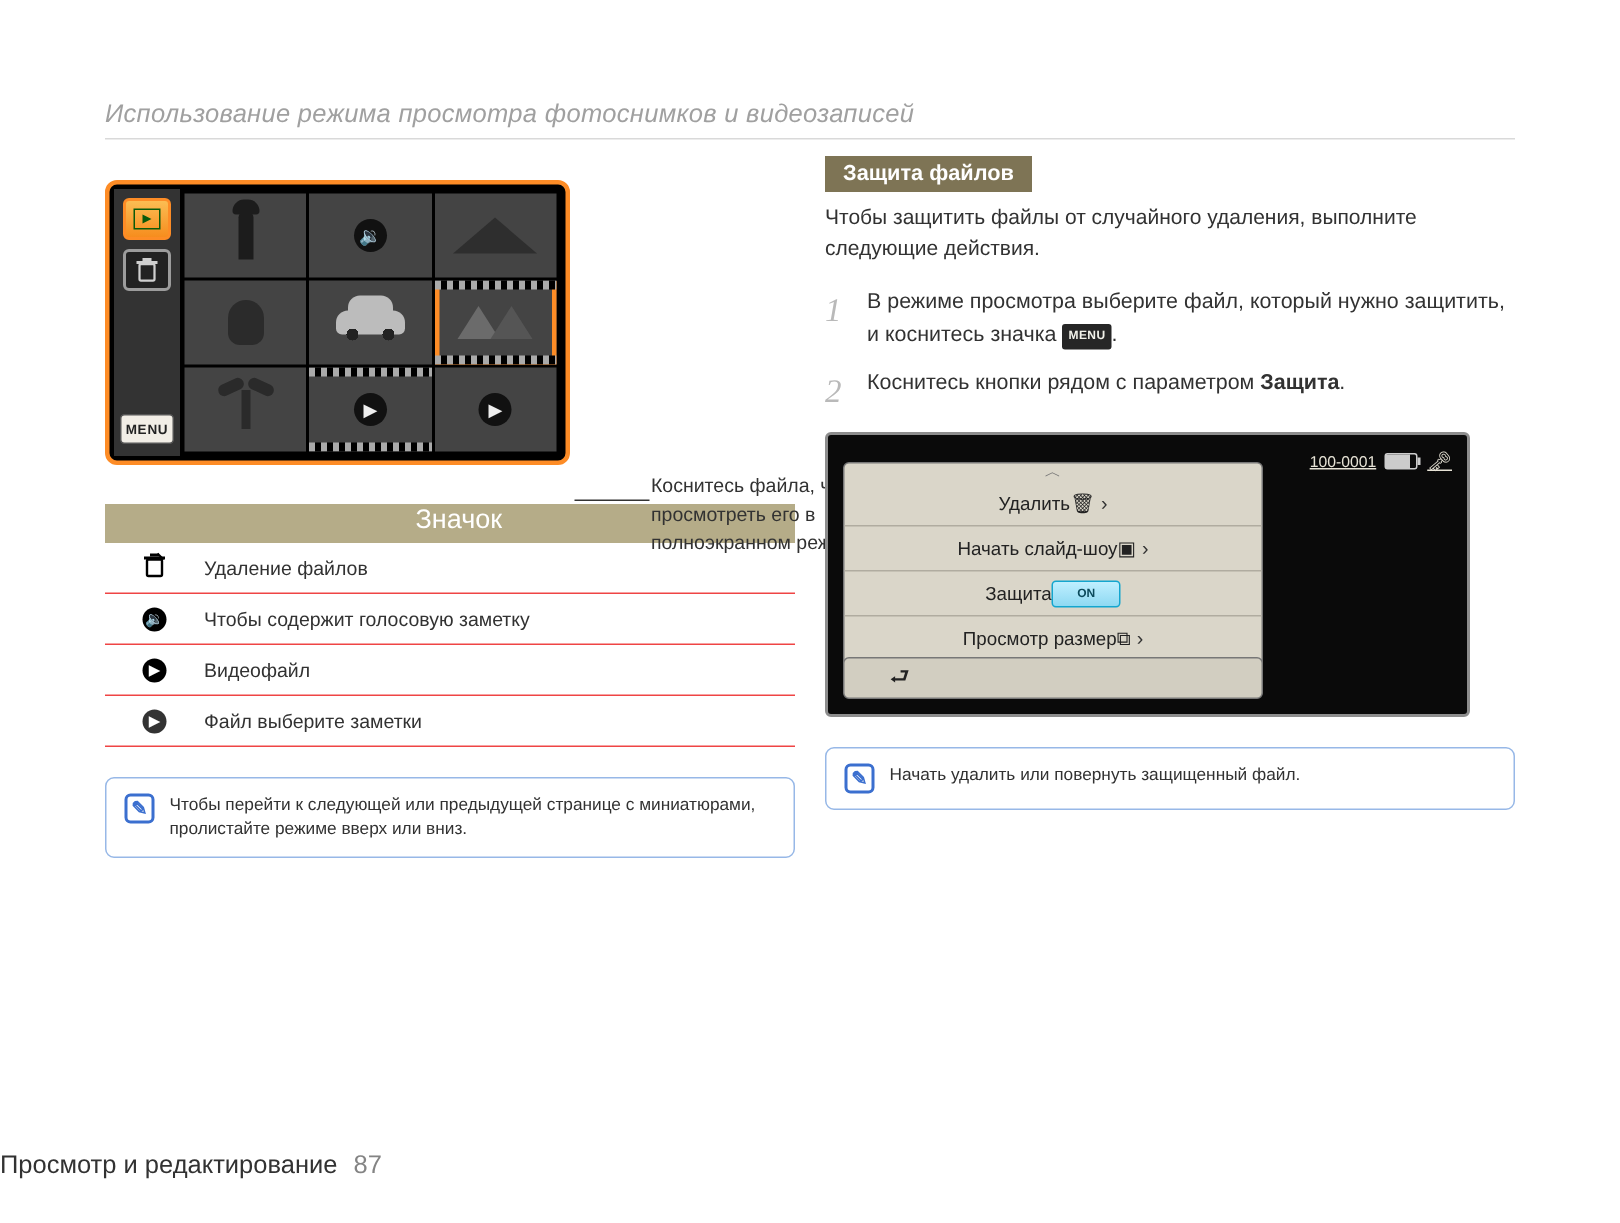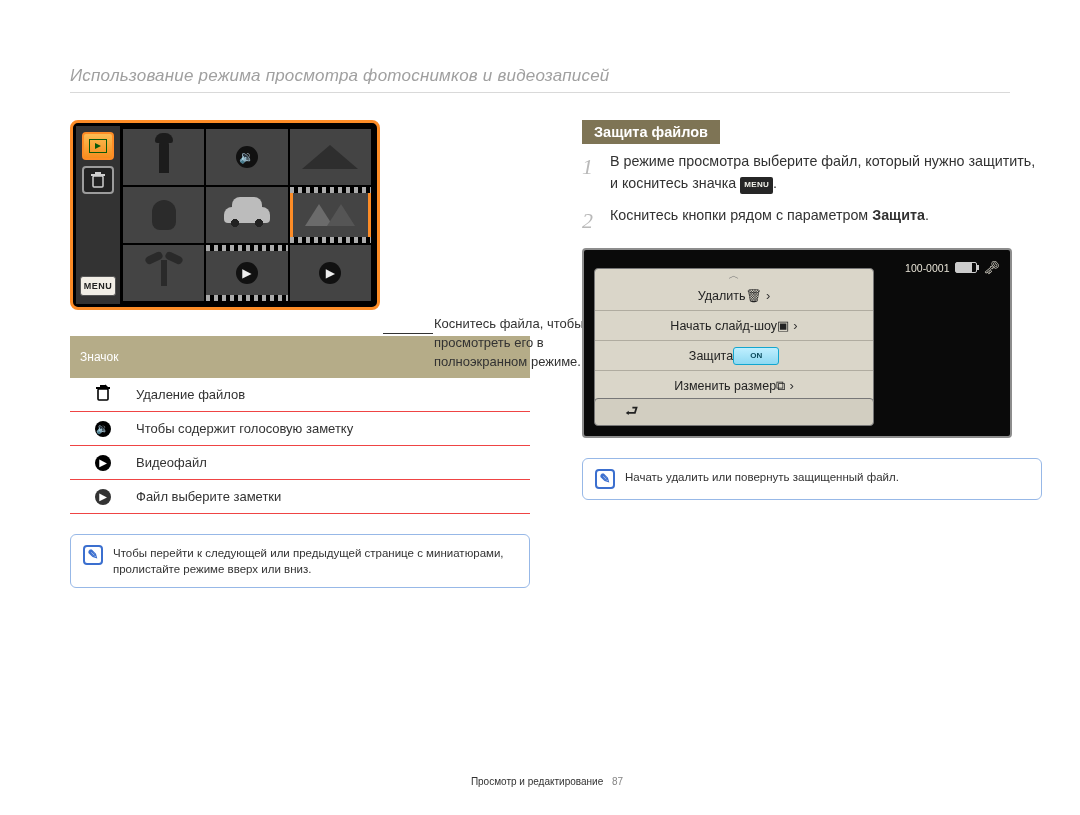--- a/index.html
+++ b/index.html
@@ -20,21 +20,21 @@
     color: #a0a0a0;
     font-style: italic;
     letter-spacing: 0.2px;
   }
   .hr {
     position: absolute;
     left: 70px; right: 70px; top: 92px;
     border-top: 1px solid #d9d9d9;
   }
   .col-left { position: absolute; left: 70px; top: 120px; width: 460px; }
-  .col-right { position: absolute; left: 550px; top: 120px; width: 460px; margin-left: 32px; }
+  .col-right { position: absolute; left: 550px; top: 104px; width: 460px; }
 
   
   .cam-wrap { position: relative; width: 310px; height: 190px; }
   .cam-frame {
     position: absolute; inset: 0;
     border: 3px solid #fd8c26;
     border-radius: 8px;
     background: #000;
     overflow: hidden;
   }
@@ -99,22 +99,22 @@
     position: absolute; left: 364px; top: 195px; width: 150px;
     font-size: 13px; line-height: 1.45; color: #323232;
   }
   .callout-line {
     position: absolute; left: 313px; top: 213px; width: 50px; height: 1px; background: #333;
   }
 
   
   .tbl { margin-top: 26px; width: 460px; }
   .tbl-head {
-    display: flex; background: #b5ac88; color: #fff; font-size: 12px;
-    height: 42px; align-items: center;
+    display: flex; background: #b5ac88; color: #fff; font-size: 18px;
+    height: 26px; align-items: center; flex-direction: column;
   }
   .tbl-head .c1 { width: 66px; padding-left: 10px; }
   .tbl-head .c2 { flex: 1; }
   .tbl-row {
     display: flex; align-items: center; height: 34px;
     border-bottom: 1px solid #ef4444; font-size: 13px;
   }
   .tbl-row .c1 { width: 66px; display:flex; justify-content:center; }
   .tbl-row .c2 { flex: 1; }
   .ico-dot { width:16px;height:16px;border-radius:50%;background:#000;display:flex;align-items:center;justify-content:center;color:#fff;font-size:10px;}
@@ -169,29 +169,29 @@
     display:flex;align-items:center;justify-content:center;font-size:8px;color:#0b4a5c;font-weight:bold;
   }
   .panel-arrow { text-align:center; font-size:11px; color:#777; height:12px; line-height:12px; }
   .panel-bottom {
     position:absolute; left:10px; bottom:10px; width:280px; height:28px;
     background:#d2cec1; border:1px solid #777; border-radius:4px;
     display:flex;align-items:center;justify-content:flex-start; padding-left:30px;
   }
   .status {
     position:absolute; right:10px; top:10px; color:#e7e3d6; font-size:10.5px;
-    display:flex; align-items:center; gap:6px;
+    display:flex; align-items:center; gap:6px;text-decoration:underline;
   }
   .batt { width:22px;height:11px;border:1px solid #ccc;border-radius:2px;position:relative;background:linear-gradient(90deg,#ccc 80%,transparent 80%); }
   .batt::after{content:'';position:absolute;right:-3px;top:2px;width:2px;height:5px;background:#ccc;}
   .lock { font-size:13px;color:#e7e3d6; }
 
   .footer {
-    position:absolute; left:14px; right:0; bottom:28px; text-align:center;
-    font-size:10px; color:#323232;
+    position:absolute; left:0; right:0; bottom:28px; text-align:left;
+    font-size:17px; color:#323232;
   }
   .footer .pg { color:#848484; margin-left:6px; }
 </style>
 </head>
 <body>
 
 <div class="page-title">Использование режима просмотра фотоснимков и видеозаписей</div>
 <div class="hr"></div>
 
 <div class="col-left">
@@ -283,20 +283,21 @@
   </div>
 
   <div class="infobox">
     <div class="info-ico">✎</div>
     <div>Чтобы перейти к следующей или предыдущей странице с миниатюрами, пролистайте режиме вверх или вниз.</div>
   </div>
 </div>
 
 <div class="col-right">
   <div class="sect-head">Защита файлов</div>
+  <div class="para">Чтобы защитить файлы от случайного удаления, выполните следующие действия.</div>
 
   <div class="step">
     <div class="step-num">1</div>
     <div class="step-text">
       <span>В режиме просмотра выберите файл, который нужно защитить, и коснитесь значка </span><span class="menu-pill">MENU</span><span>.</span>
     </div>
   </div>
 
   <div class="step">
     <div class="step-num">2</div>
@@ -327,21 +328,21 @@
             <span class="chev">›</span>
           </span>
       </div>
       <div class="panel-row">
         <span>Защита</span>
         <span class="row-ctrl">
             <span class="toggle">ON</span>
           </span>
       </div>
       <div class="panel-row">
-        <span>Изменить размер</span>
+        <span>Просмотр размер</span>
         <span class="row-ctrl">
             <span>⧉</span>
             <span class="chev">›</span>
           </span>
       </div>
       <div class="panel-arrow">﹀</div>
     </div>
     <div class="panel-bottom">
       <span style="font-size:15px;color:#222;">⮐</span>
     </div>

